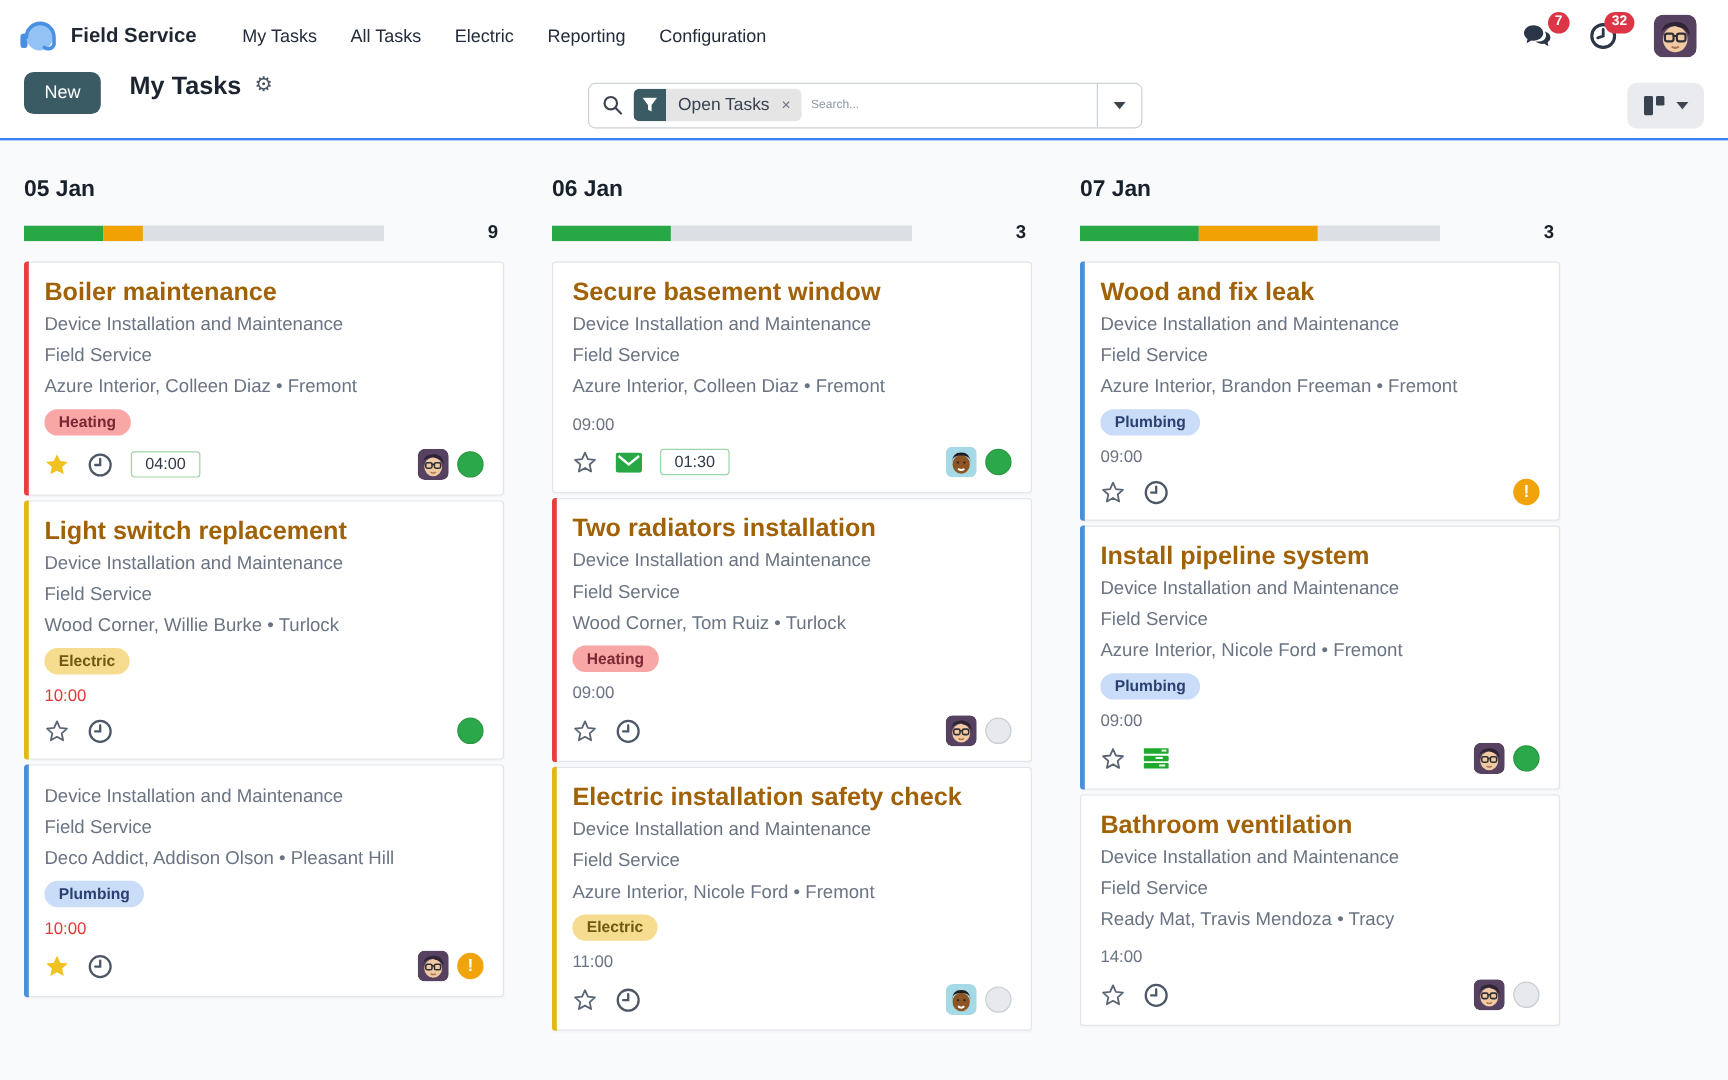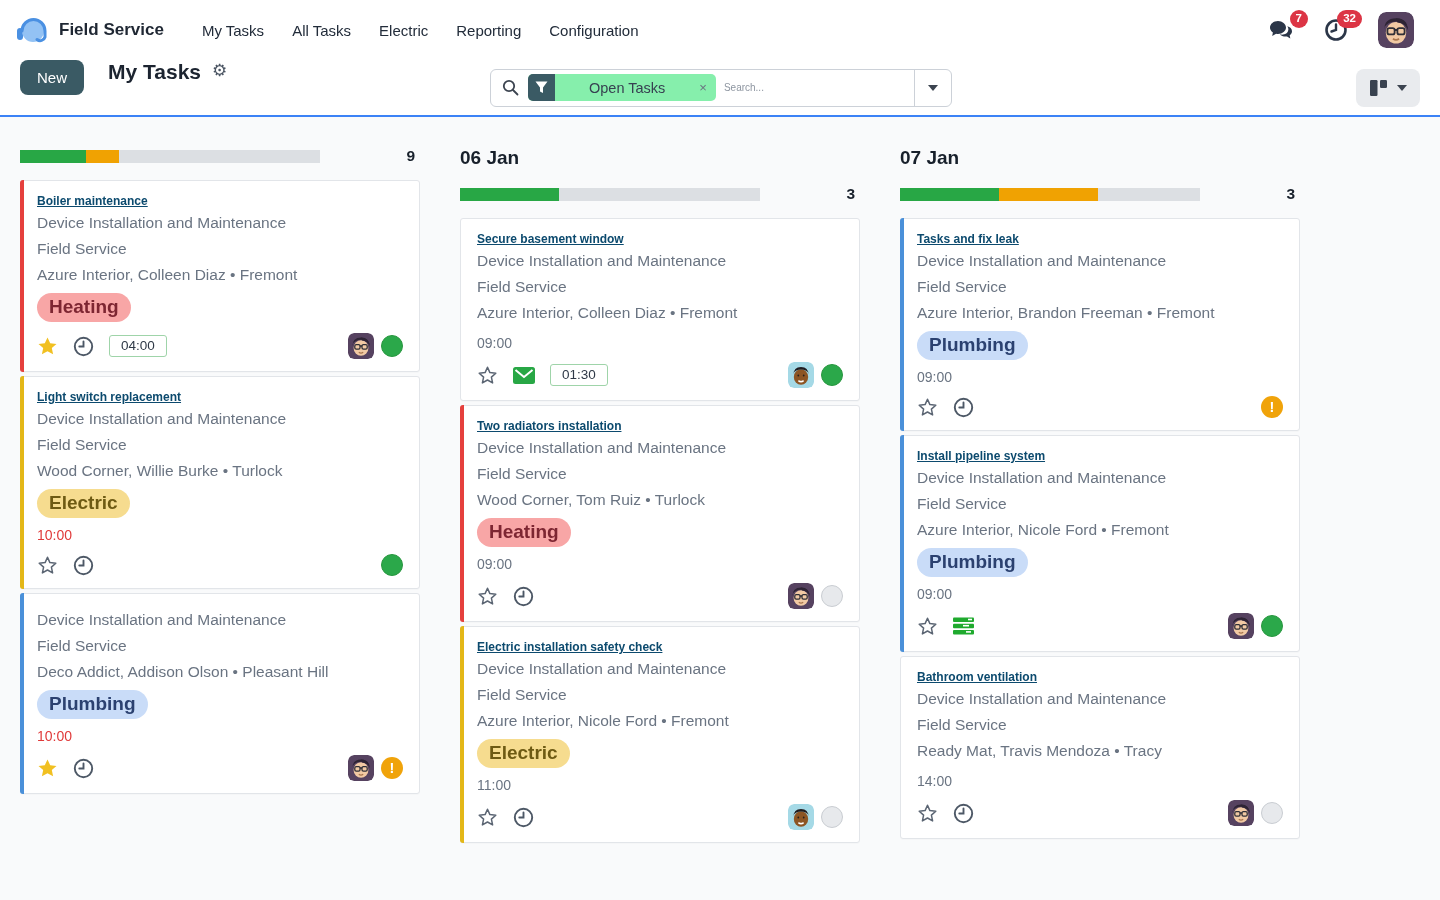--- a/index.html
+++ b/index.html
@@ -23,21 +23,21 @@
   .control { height:57px; display:flex; align-items:flex-start; padding:0 20px; background:#fff;
              border-bottom:2px solid #3b82f6; position:relative; }
   .btn-new { background:#3a5a64; color:#fff; font-size:15px; padding:9px 17px; border:none;
              border-radius:8px; font-weight:500; cursor:pointer; }
   .page-title { margin-left:24px; font-size:21px; font-weight:600; color:#1c2430; }
   .gear { margin-left:11px; font-size:17px; color:#4b5563; cursor:pointer; }
   .search-wrap { position:absolute; left:490px; top:50%; transform:translateY(-50%);
                  width:462px; height:38px; display:flex; align-items:center;
                  border:1px solid #ccd1d8; border-radius:6px; background:#fff; }
   .search-ico { margin:0 9px 0 11px; display:flex; }
-  .facet { display:flex; align-items:center; background:#86efac; border-radius:5px; height:27px; overflow:hidden; flex:none;gap:24px; }
+  .facet { display:flex; align-items:center; background:#e5e5e5; border-radius:5px; height:27px; overflow:hidden; flex:none; }
   .facet-funnel { width:27px; height:27px; background:#3a5a64; display:flex; align-items:center; justify-content:center; }
   .facet-label { padding:0 9px 0 10px; font-size:14.5px; color:#374151; white-space:nowrap; }
   .facet-x { padding:0 9px 0 1px; color:#6b7280; font-size:13px; cursor:pointer; }
   .search-input { flex:1; border:none; outline:none; font-size:10px; color:#333; padding:0 8px; min-width:20px;
                   font-family:"Liberation Sans", sans-serif; }
   .search-input::placeholder { color:#8e96a1; }
   .search-caret { width:37px; align-self:stretch; border-left:1px solid #ccd1d8; display:flex;
                   align-items:center; justify-content:center; cursor:pointer; }
   .caret-down { width:0; height:0; border-left:5px solid transparent; border-right:5px solid transparent;
                 border-top:6px solid #3c4450; }
@@ -53,24 +53,24 @@
   .progress { width:300px; height:13px; background:#dcdfe3; display:flex; overflow:hidden; cursor:pointer; }
   .p-seg { height:100%; }
   .p-green { background:#28a745; }
   .p-orange { background:#f0a202; }
   .col-count { margin-left:auto; font-weight:700; font-size:15.5px; color:#18202b; padding-right:5px; }
   .cards { display:flex; flex-direction:column; gap:4px; }
   .card { position:relative; background:#fff; border:1px solid #e2e5e9; border-radius:3px;
           padding:13px 16px 12px; cursor:pointer; box-shadow:0 1px 1px rgba(0,0,0,.02); }
   .stripe { position:absolute; left:-1px; top:-1px; bottom:-1px; width:4px; border-radius:3px 0 0 3px; }
   .stripe-red { background:#e5403d; } .stripe-yellow { background:#e3b718; } .stripe-blue { background:#4a90d9; }
-  .card-title { font-size:12px; font-weight:700; color:#0c4a6e; margin-bottom:2px;text-decoration:underline; }
+  .card-title { font-size:21px; font-weight:700; color:#a16207; margin-bottom:2px; }
   .card-line { font-size:15.5px; color:#6a7482; line-height:26px; }
   .tag-row { margin-top:5px; }
-  .tag { display:inline-block; font-size:19px; font-weight:600; padding:3px 12px 4px; border-radius:999px; }
+  .tag { display:inline-block; font-size:13px; font-weight:600; padding:3px 12px 4px; border-radius:999px; }
   .tag-red { background:#f8a6a6; color:#7d2632; }
   .tag-yellow { background:#f6dc8f; color:#6e5a13; }
   .tag-blue { background:#c9dcf8; color:#2b4170; }
   .time { margin-top:9px; font-size:14px; color:#6a7482; }
   .time.overdue { color:#e03a3a; }
   .cfooter { margin-top:11px; display:flex; align-items:center; gap:15px; }
   .f-ico { display:flex; cursor:pointer; }
   .timer-box { border:1px solid #9fd4a9; border-radius:3px; padding:2px 11px 3px; font-size:13.5px; color:#2f3947; cursor:pointer; }
   .footer-right { margin-left:auto; display:flex; align-items:center; gap:7px; }
   .avatar-sm { width:26px; height:26px; border-radius:6px; overflow:hidden; cursor:pointer; }
@@ -185,20 +185,21 @@
         <rect x="1" y="1" width="7.5" height="16" rx="1.2" fill="#39424f"></rect>
         <rect x="11" y="1" width="7" height="8" rx="1.2" fill="#39424f"></rect>
       </svg>
     </span>
     <span class="caret-down"></span>
   </div>
 </div>
 
 <main class="board">
   <section class="column">
+    <div class="col-date">05 Jan</div>
     <div class="col-bar-row">
       <div class="progress">
         <div class="p-seg p-green" style="width: 22%;"></div>
         <div class="p-seg p-orange" style="width: 11%;"></div>
       </div>
       <span class="col-count">9</span>
     </div>
     <div class="cards">
   <article class="card">
     <span class="stripe stripe-red"></span>
@@ -429,21 +430,21 @@
     <div class="col-bar-row">
       <div class="progress">
         <div class="p-seg p-green" style="width: 33%;"></div>
         <div class="p-seg p-orange" style="width: 33%;"></div>
       </div>
       <span class="col-count">3</span>
     </div>
     <div class="cards">
   <article class="card">
     <span class="stripe stripe-blue"></span>
-    <div class="card-title">Tasks and fix leak</div>
+    <div class="card-title">Wood and fix leak</div>
     <div class="card-line">Device Installation and Maintenance</div>
     <div class="card-line">Field Service</div>
     <div class="card-line">Azure Interior, Brandon Freeman • Fremont</div>
     <div class="tag-row">
       <span class="tag tag-blue">Plumbing</span>
     </div>
     <div class="time">09:00</div>
     <div class="cfooter">
 
       <span class="f-ico">

